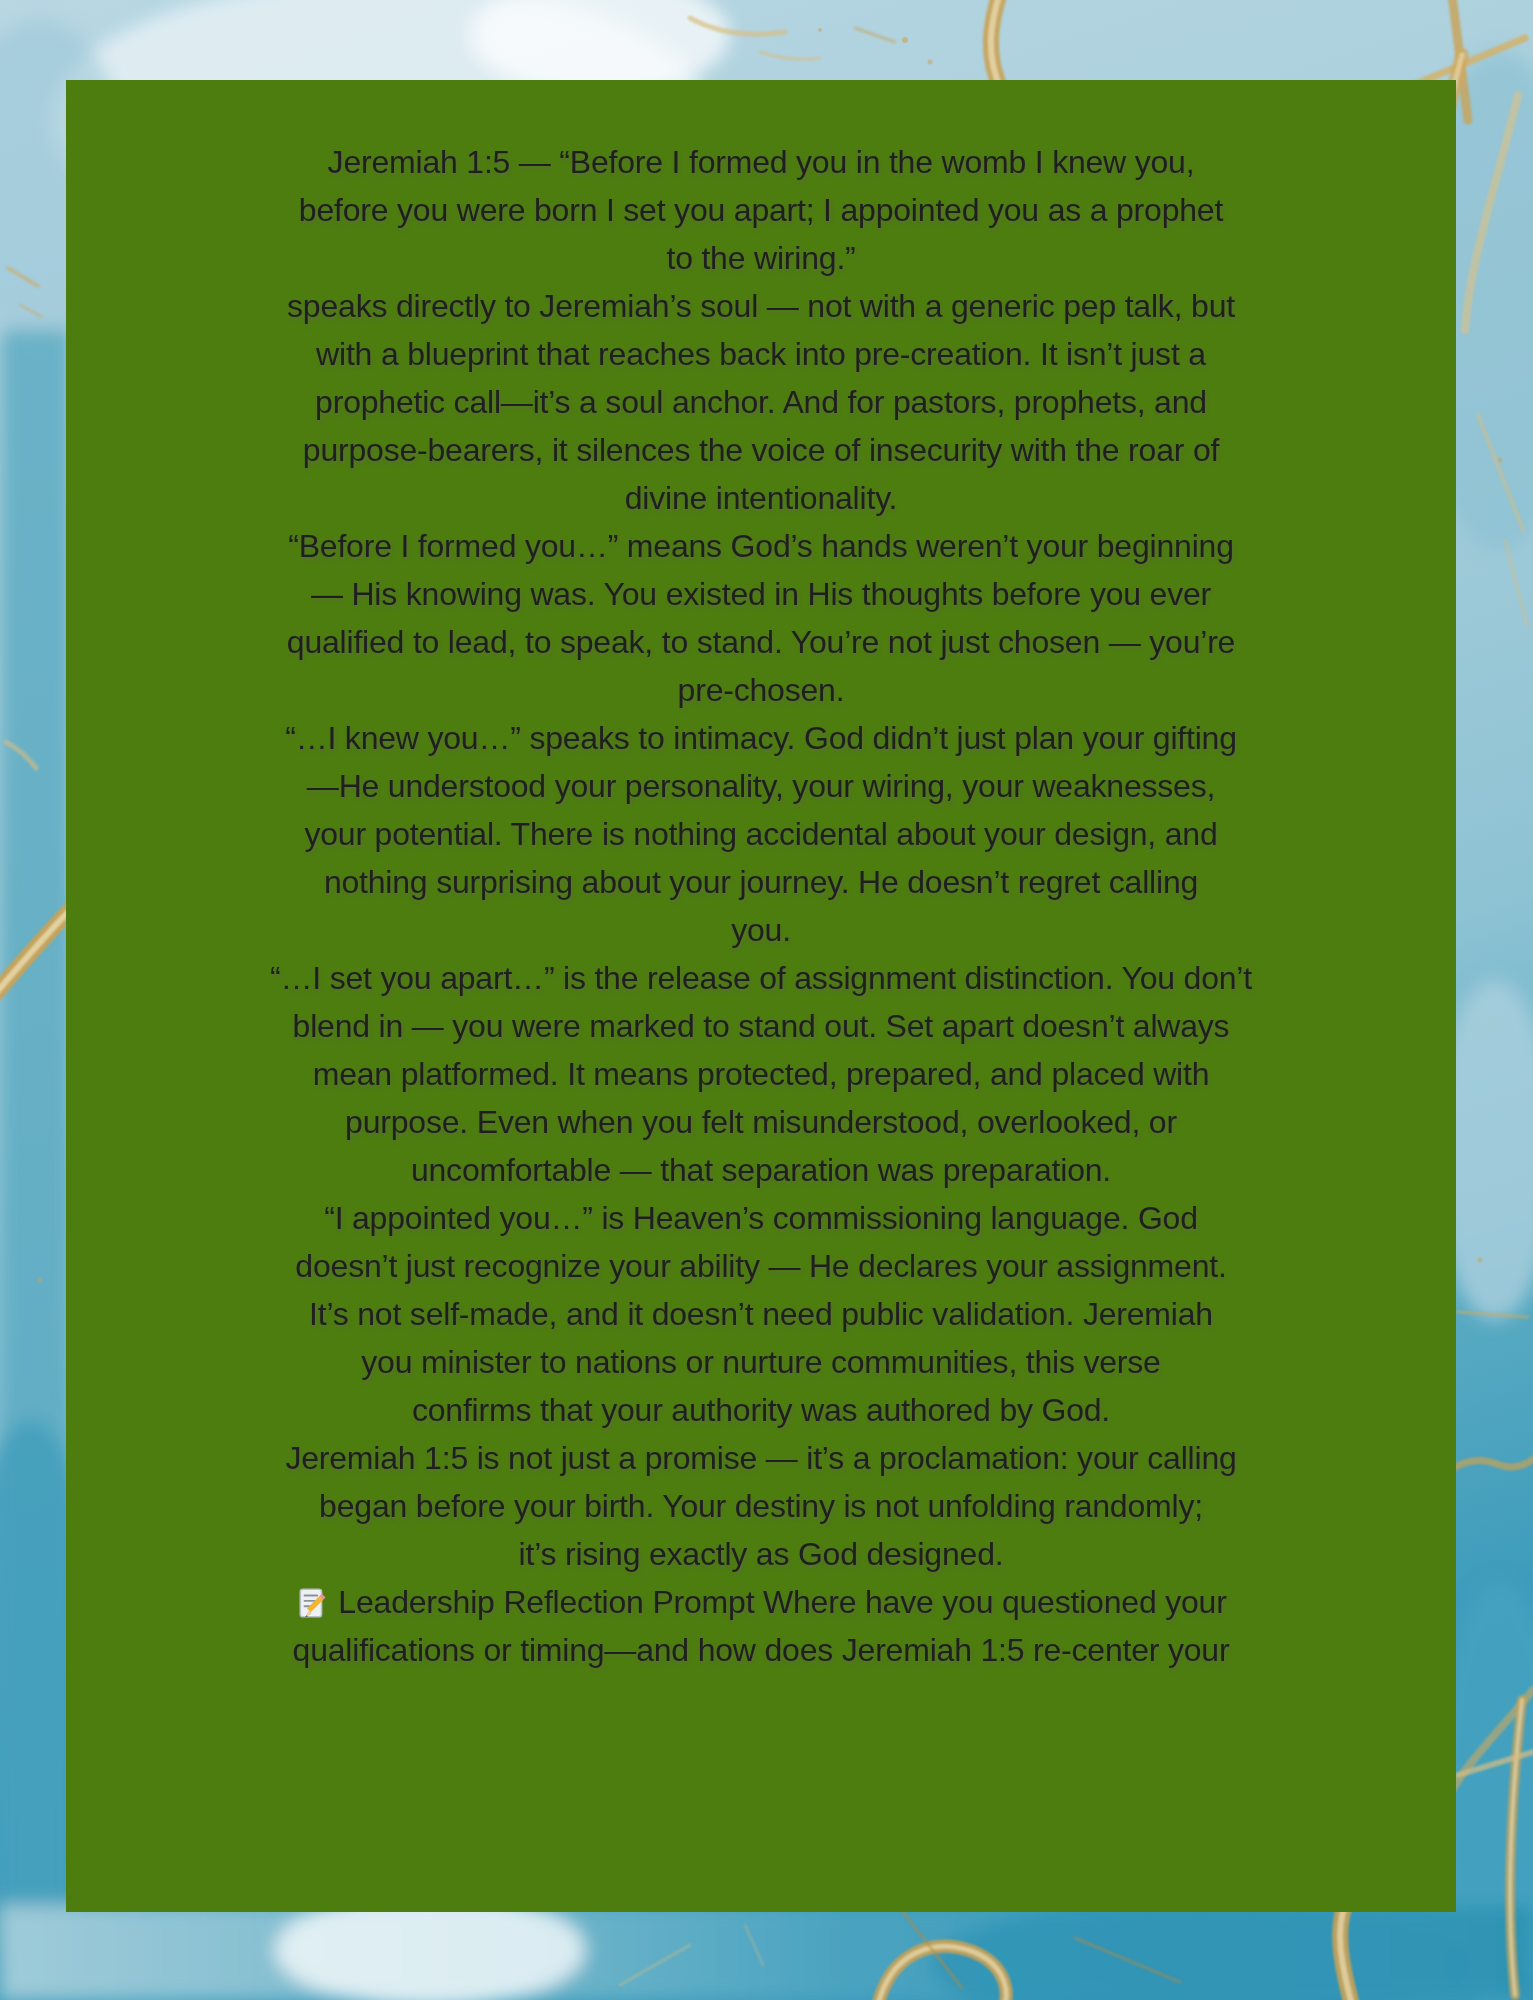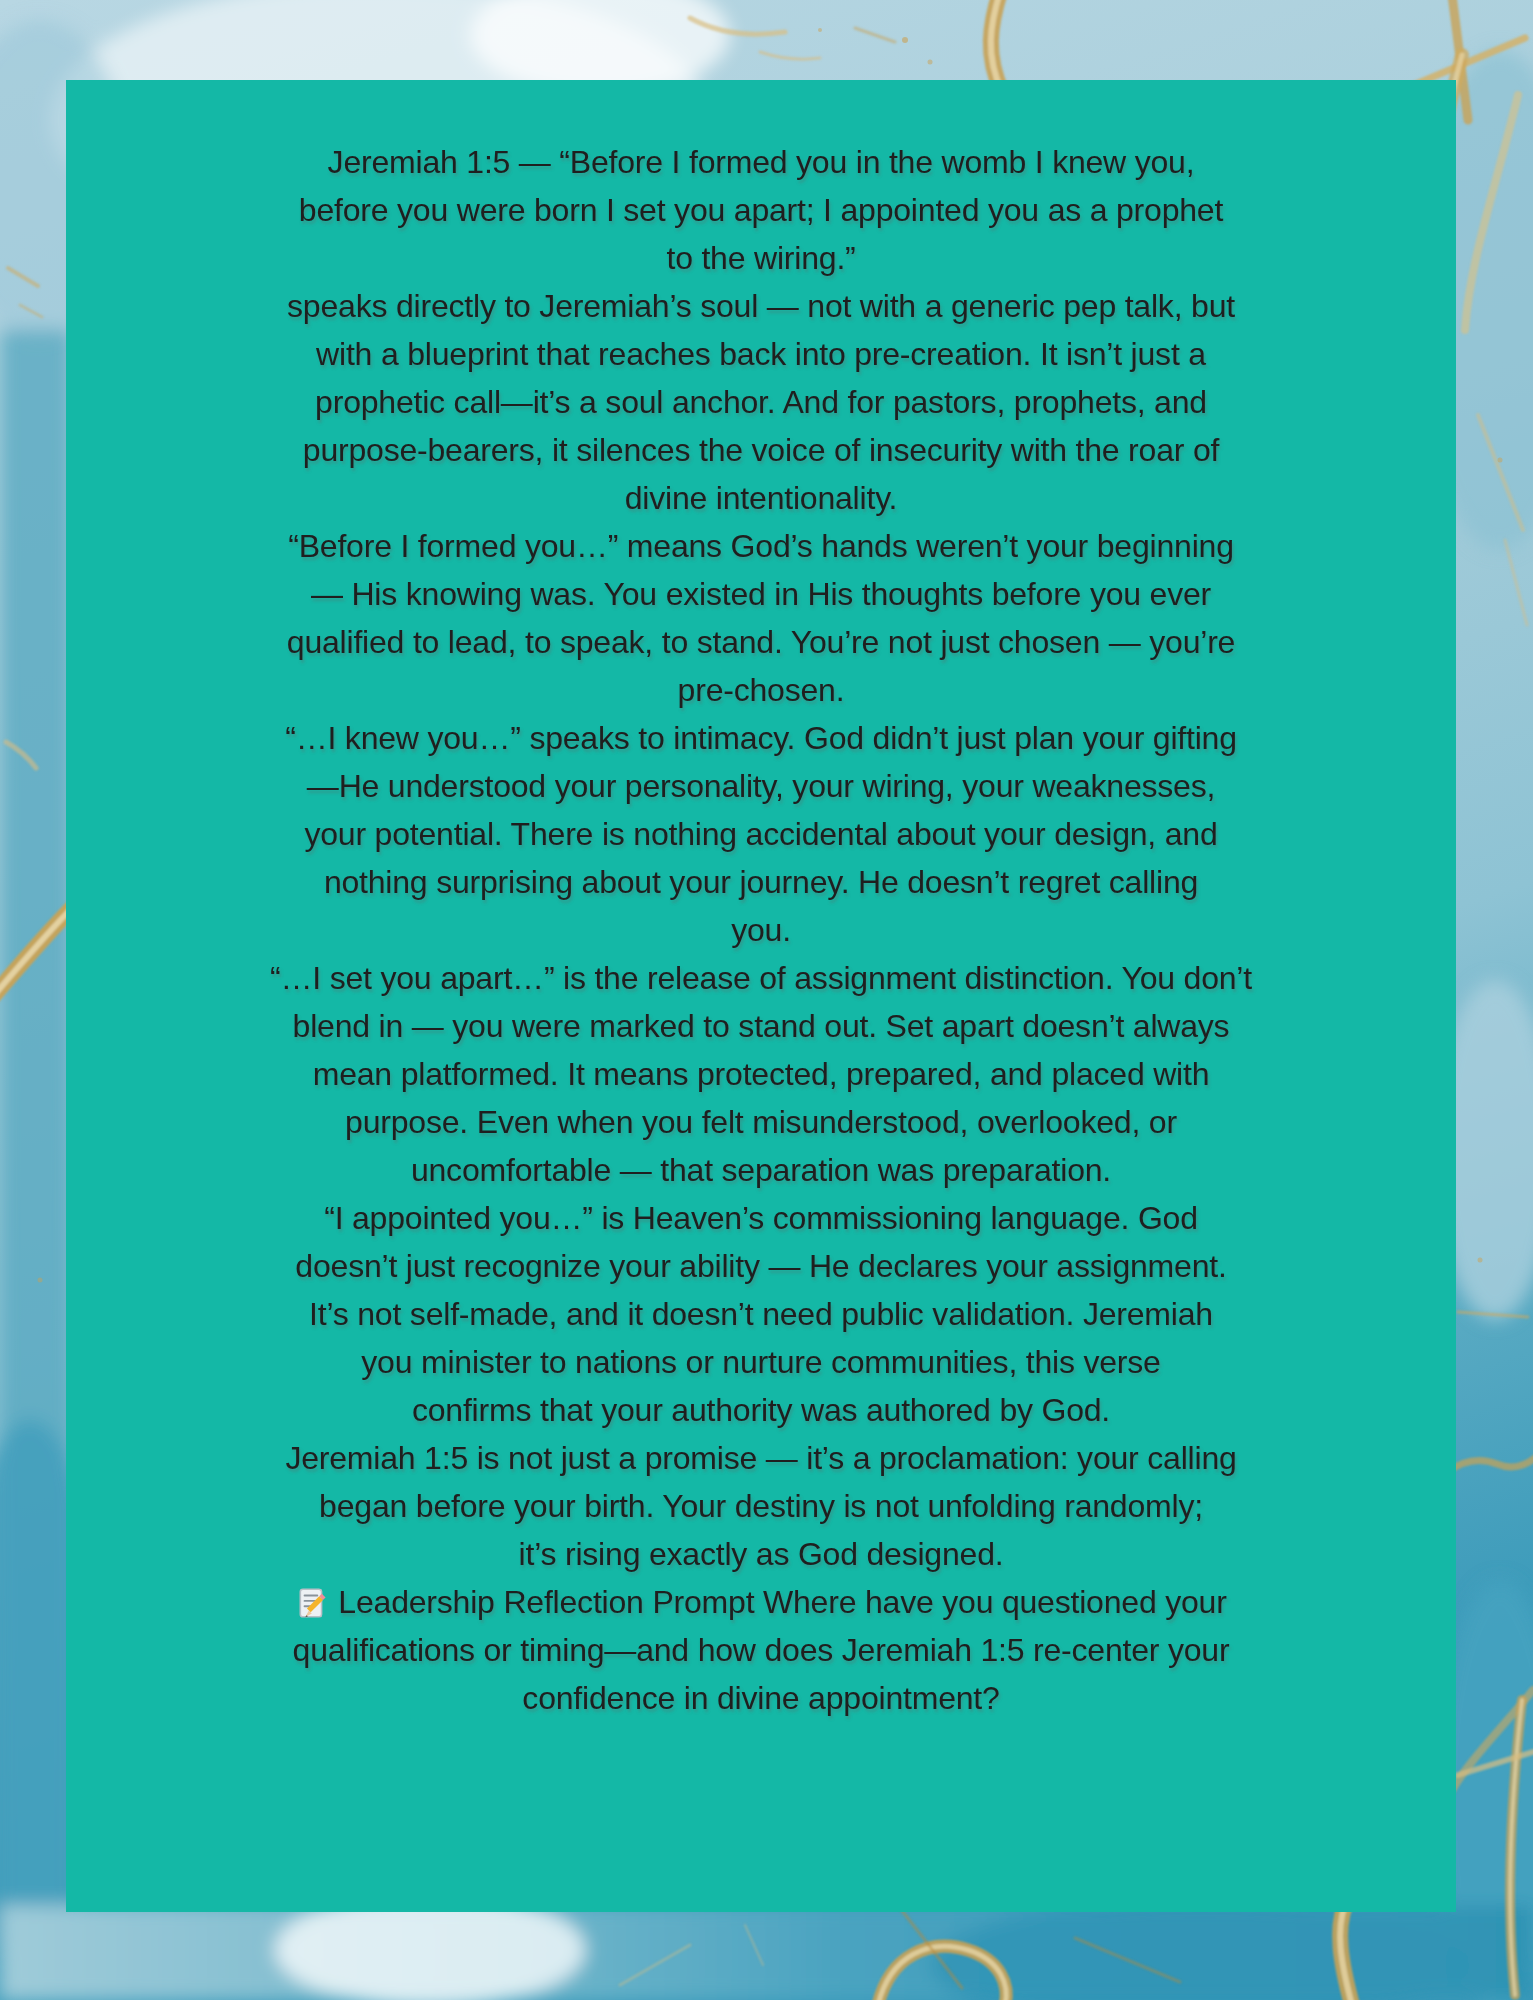--- a/index.html
+++ b/index.html
@@ -10,21 +10,21 @@
     background: #8ec3d4;
   }
   .bg-svg {
     position: absolute; left: 0; top: 0;
     width: 1533px; height: 2000px; display: block;
   }
   .card {
     position: absolute;
     left: 66px; top: 80px;
     width: 1390px; height: 1832px;
-    background: #14b8a6;
+    background: #4d7c0f;
     box-sizing: border-box;
     padding-top: 58px;
   }
   .doc-text {
     width: 1240px;
     margin: 0 auto;
     color: #1f1f1f;
   }
   .line {
     font-size: 32px;
@@ -198,17 +198,16 @@
             <rect x="5" y="3" width="20" height="26" rx="2.5" fill="#eef1f4" stroke="#b9c0c7" stroke-width="1.5"></rect>
             <path d="M9 9 h12 M9 14 h12 M9 19 h8" stroke="#8a939b" stroke-width="1.8" stroke-linecap="round" fill="none"></path>
             <path d="M27 9 L 24.5 11.5" stroke="#ef8f9a" stroke-width="5" fill="none"></path>
             <path d="M24.5 11.5 L 13 23" stroke="#f5b42c" stroke-width="5" fill="none"></path>
             <path d="M13 23 L 15.8 25.8 L 9.6 29.4 Z" fill="#edc9a0"></path>
             <path d="M10.8 27.6 L 12.2 28.7 L 9.6 29.4 Z" fill="#555555"></path>
           </svg>
         </span><span class="line-text">Leadership Reflection Prompt Where have you questioned your</span>
       </div>
       <div class="line">qualifications or timing—and how does Jeremiah 1:5 re-center your</div>
-      <div class="line">confidence in divine appointment?</div>
     </div>
 
   </div>
 </div>
 
 </body></html>

